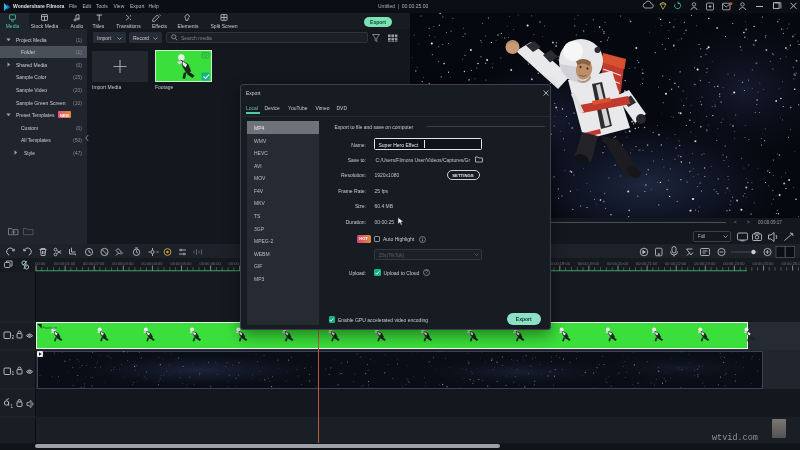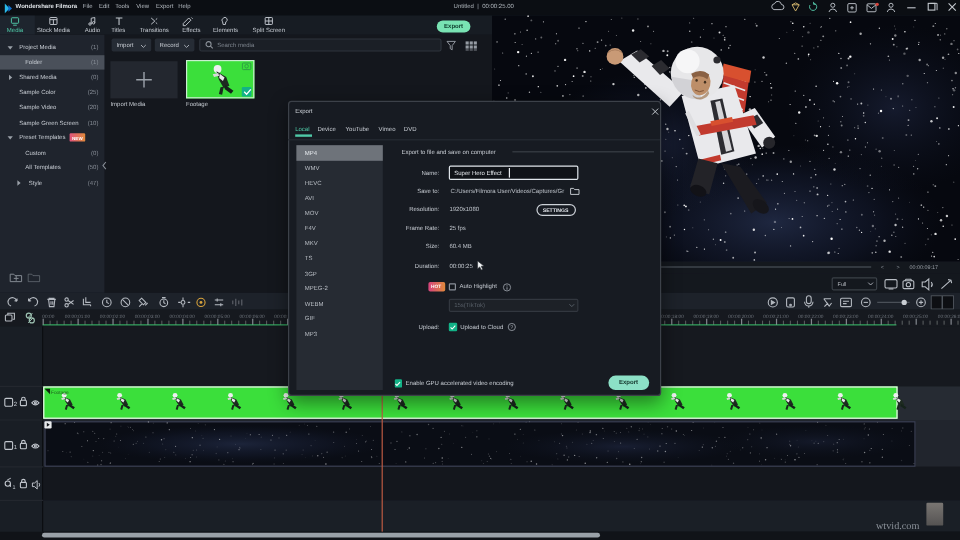--- a/index.html
+++ b/index.html
@@ -1634,21 +1634,21 @@
   <path d="M37.2 324 h4.5 v4.5 Z" fill="#10240f"></path>
   <text x="42.5" y="328.5" font-size="4" fill="#1e5c1e" font-family="Liberation Sans">Footage</text>
 </svg>
 
 <div class="a" style="left:35px;top:443.5px;width:465px;height:4.5px;background:#9aa1a8;border-radius:2.5px;"></div>
 
 <div class="a" style="left:317.5px;top:258px;width:1px;height:185px;background:#bc5a42;"></div>
 <div class="a" style="left:315.3px;top:258px;width:5.3px;height:6px;background:#8a352c;"></div>
 
 <div class="a" style="left:772px;top:419px;width:14px;height:19px;background:linear-gradient(180deg,#8a8580,#5f5c5a);opacity:0.85;border-radius:1px;"></div>
-<div class="a" style="left:730px;top:433px;color:#8d939b;font-size:8.5px;font-family:Liberation Serif, serif;">wtvid.com</div>
+<div class="a" style="left:712px;top:433px;color:#8d939b;font-size:8.5px;font-family:Liberation Mono, monospace;">wtvid.com</div>
 
 <div class="a" style="left:239.5px;top:84px;width:311px;height:246px;background:#171b22;border:1px solid #3c4149;border-radius:3px;box-shadow:0 5px 16px rgba(0,0,0,0.45);"></div>
 <div class="tx" style="left:246px;top:89.5px;color:#ced3d9;">Export</div>
 <svg class="a" style="left:542.5px;top:89.5px;" width="6" height="6" viewBox="0 0 6 6">
       <path d="M0.5 0.5 l5 5 M5.5 0.5 l-5 5" stroke="#c6cbd1" stroke-width="0.8"></path>
     </svg>
 
 <div class="tx" style="left:246px;top:104.5px;color:#4fc9a7;">Local</div>
 <div class="a" style="left:245.5px;top:112.4px;width:14px;height:1.2px;background:#4fc9a7;"></div>
 <div class="tx" style="left:264.5px;top:104.5px;">Device</div>

